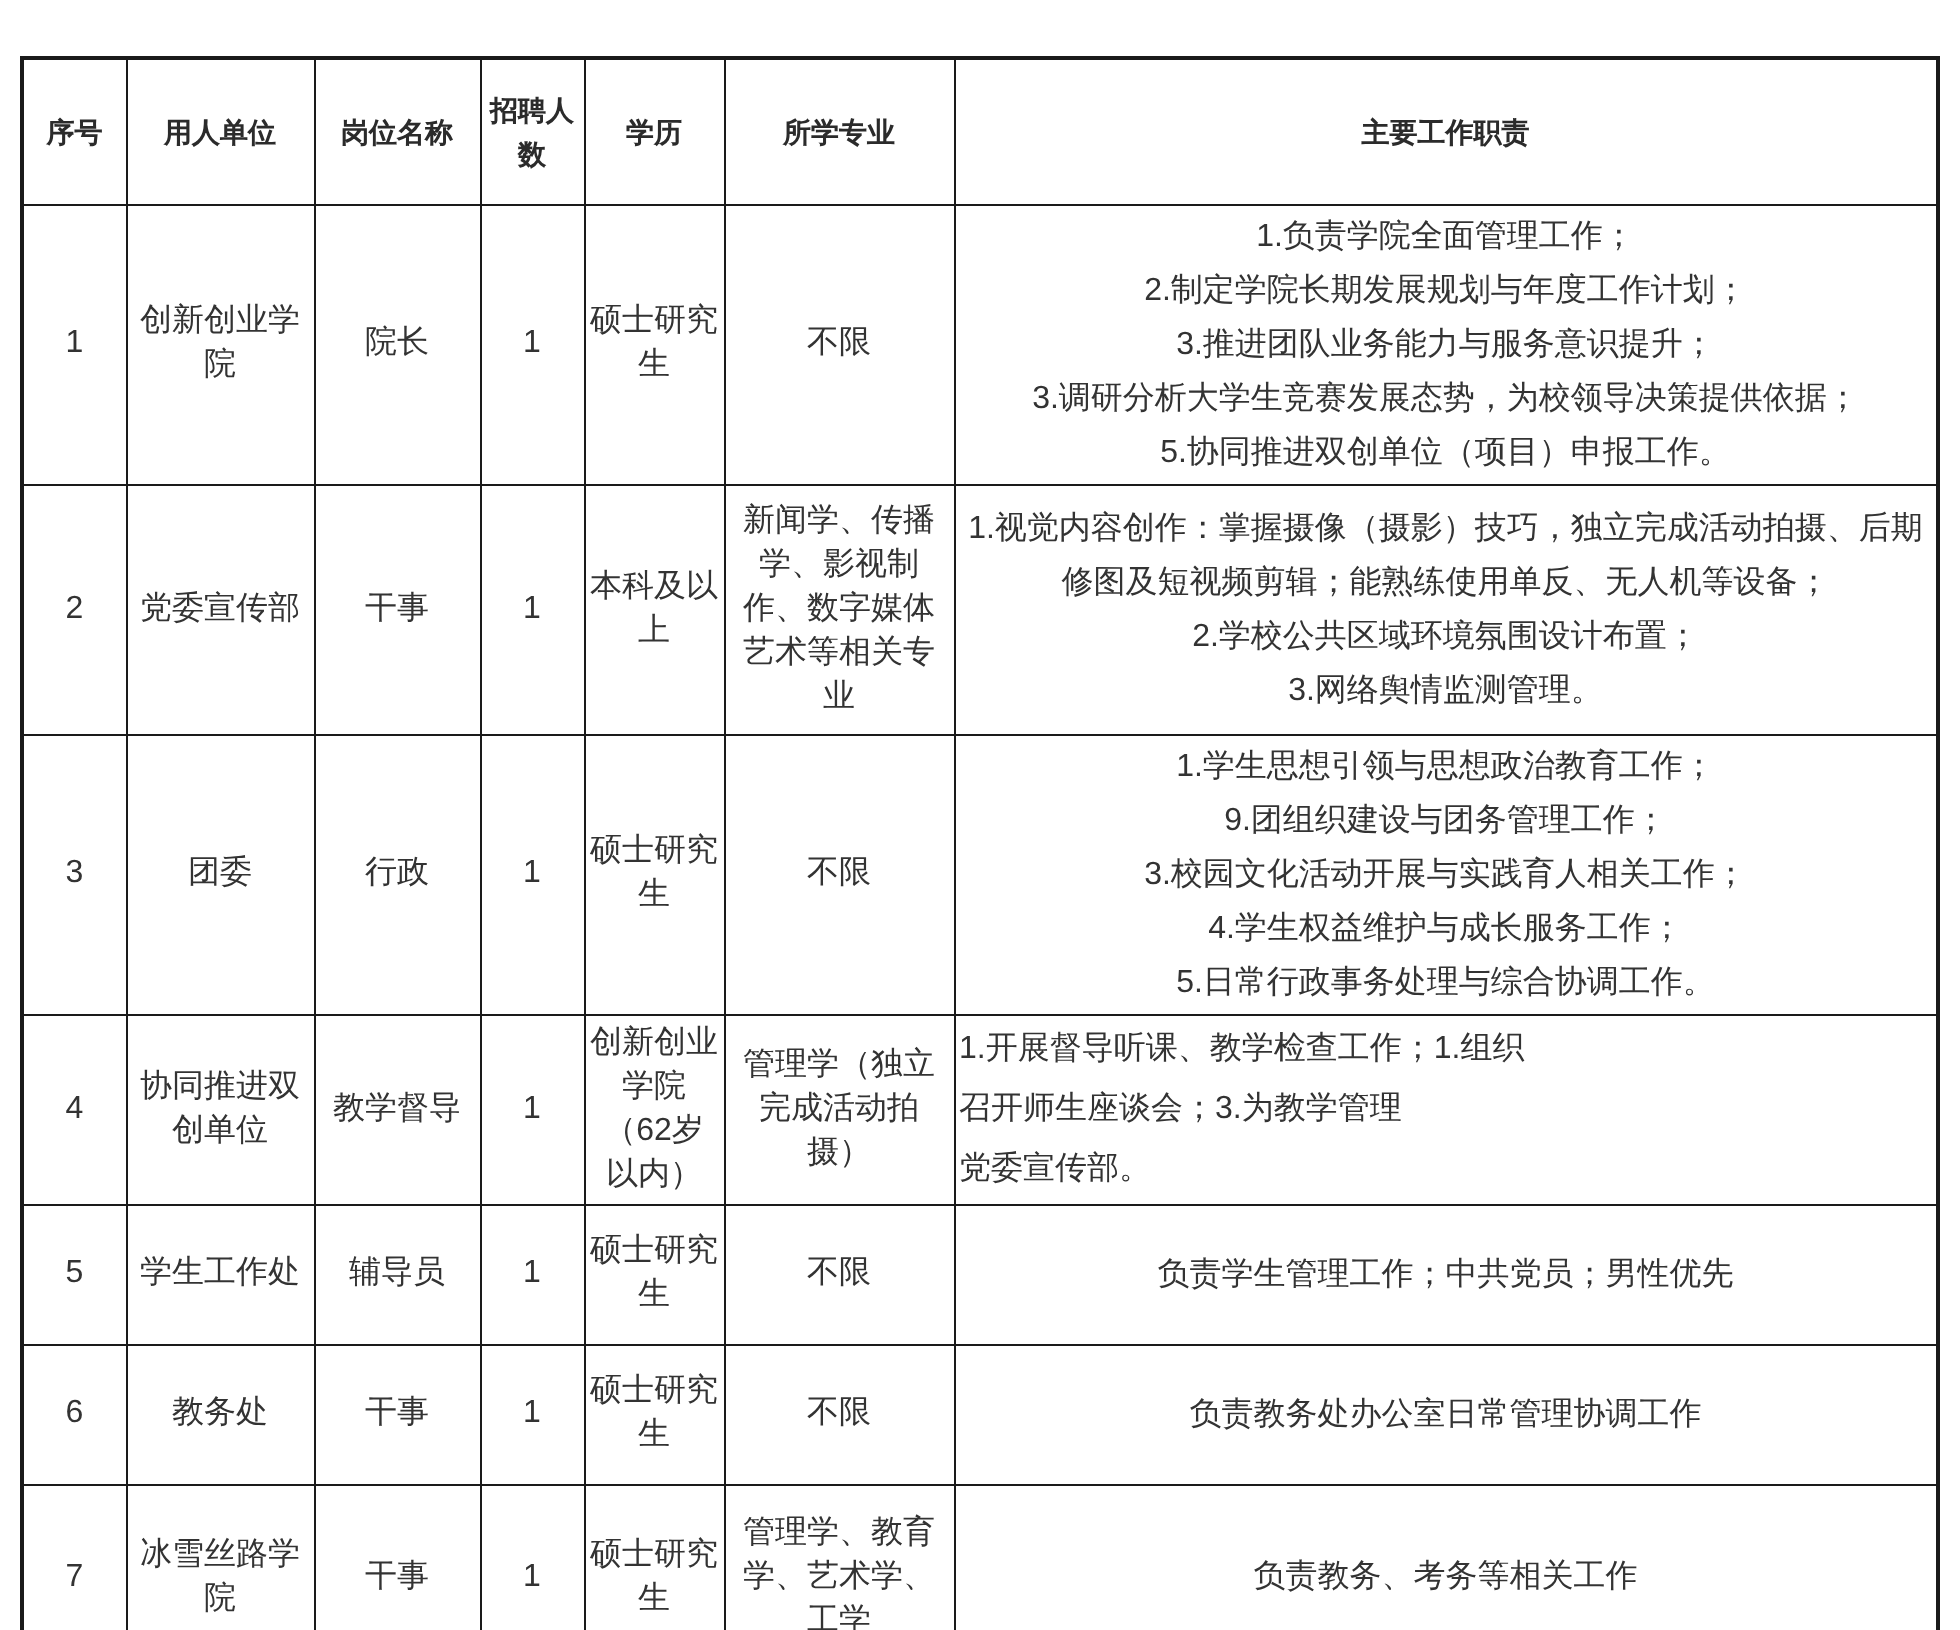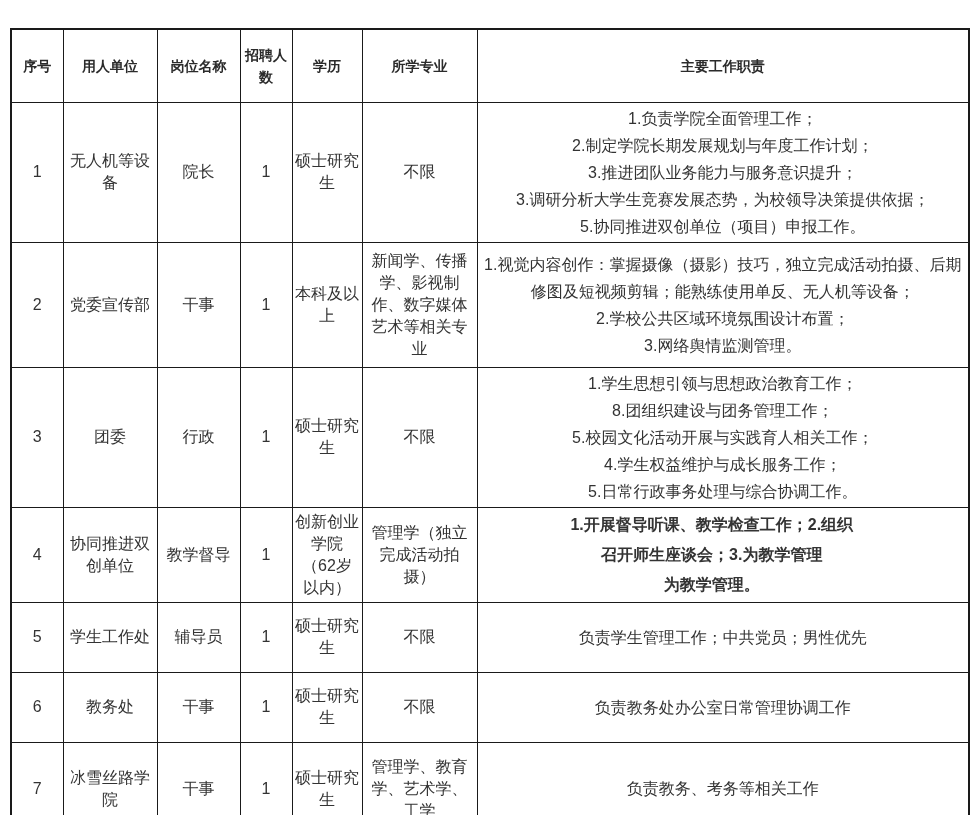--- a/index.html
+++ b/index.html
@@ -50,23 +50,22 @@
   td.duty {
     text-align: left;
     padding: 2px 10px 2px 9px;
   }
   td.duty p {
     margin: 0;
     line-height: 27px;
   }
   td.duty .split {
     display: flex;
-    justify-content: center;
+    justify-content: flex-start;
     line-height: 30px;
-    font-weight: bold;
   }
   td.duty .split .r {
     margin-right: 22px;
     white-space: nowrap;
   }
   
   tr.h-head { height: 73px; }
   tr.h-r1 { height: 135px; }
   tr.h-r2 { height: 125px; }
   tr.h-r3 { height: 140px; }
@@ -97,21 +96,21 @@
         <th>招聘人数</th>
         <th>学历</th>
         <th>所学专业</th>
         <th>主要工作职责</th>
       </tr>
     </thead>
     <tbody>
 
       <tr class="h-r1">
         <td>1</td>
-        <td>无人机等设备</td>
+        <td>创新创业学院</td>
         <td>院长</td>
         <td>1</td>
         <td class="cell-edu">硕士研究生</td>
         <td class="cell-major">不限</td>
         <td class="duty">
           <p>1.负责学院全面管理工作；</p>
           <p>2.制定学院长期发展规划与年度工作计划；</p>
           <p>3.推进团队业务能力与服务意识提升；</p>
           <p>3.调研分析大学生竞赛发展态势，为校领导决策提供依据；</p>
           <p>5.协同推进双创单位（项目）申报工作。</p>
@@ -134,45 +133,45 @@
 
       <tr class="h-r3">
         <td>3</td>
         <td>团委</td>
         <td>行政</td>
         <td>1</td>
         <td class="cell-edu">硕士研究生</td>
         <td class="cell-major">不限</td>
         <td class="duty">
           <p>1.学生思想引领与思想政治教育工作；</p>
-          <p>8.团组织建设与团务管理工作；</p>
-          <p>5.校园文化活动开展与实践育人相关工作；</p>
+          <p>9.团组织建设与团务管理工作；</p>
+          <p>3.校园文化活动开展与实践育人相关工作；</p>
           <p>4.学生权益维护与成长服务工作；</p>
           <p>5.日常行政事务处理与综合协调工作。</p>
         </td>
       </tr>
 
       <tr class="h-r4">
         <td>4</td>
         <td>协同推进双创单位</td>
         <td>教学督导</td>
         <td>1</td>
         <td class="cell-edu">创新创业学院（62岁以内）</td>
         <td class="cell-major">管理学（独立完成活动拍摄）</td>
         <td class="duty">
           <div class="split">
             <span class="l">1.开展督导听课、教学检查工作；</span>
-            <span class="r">2.组织</span>
+            <span class="r">1.组织</span>
           </div>
           <div class="split">
             <span class="l">召开师生座谈会；</span>
             <span class="r">3.为教学管理</span>
           </div>
           <div class="split">
-            <span class="l">为教学管理。</span>
+            <span class="l">党委宣传部。</span>
             <span class="r"></span>
           </div>
         </td>
       </tr>
 
       <tr class="h-r5">
         <td>5</td>
         <td>学生工作处</td>
         <td>辅导员</td>
         <td>1</td>

